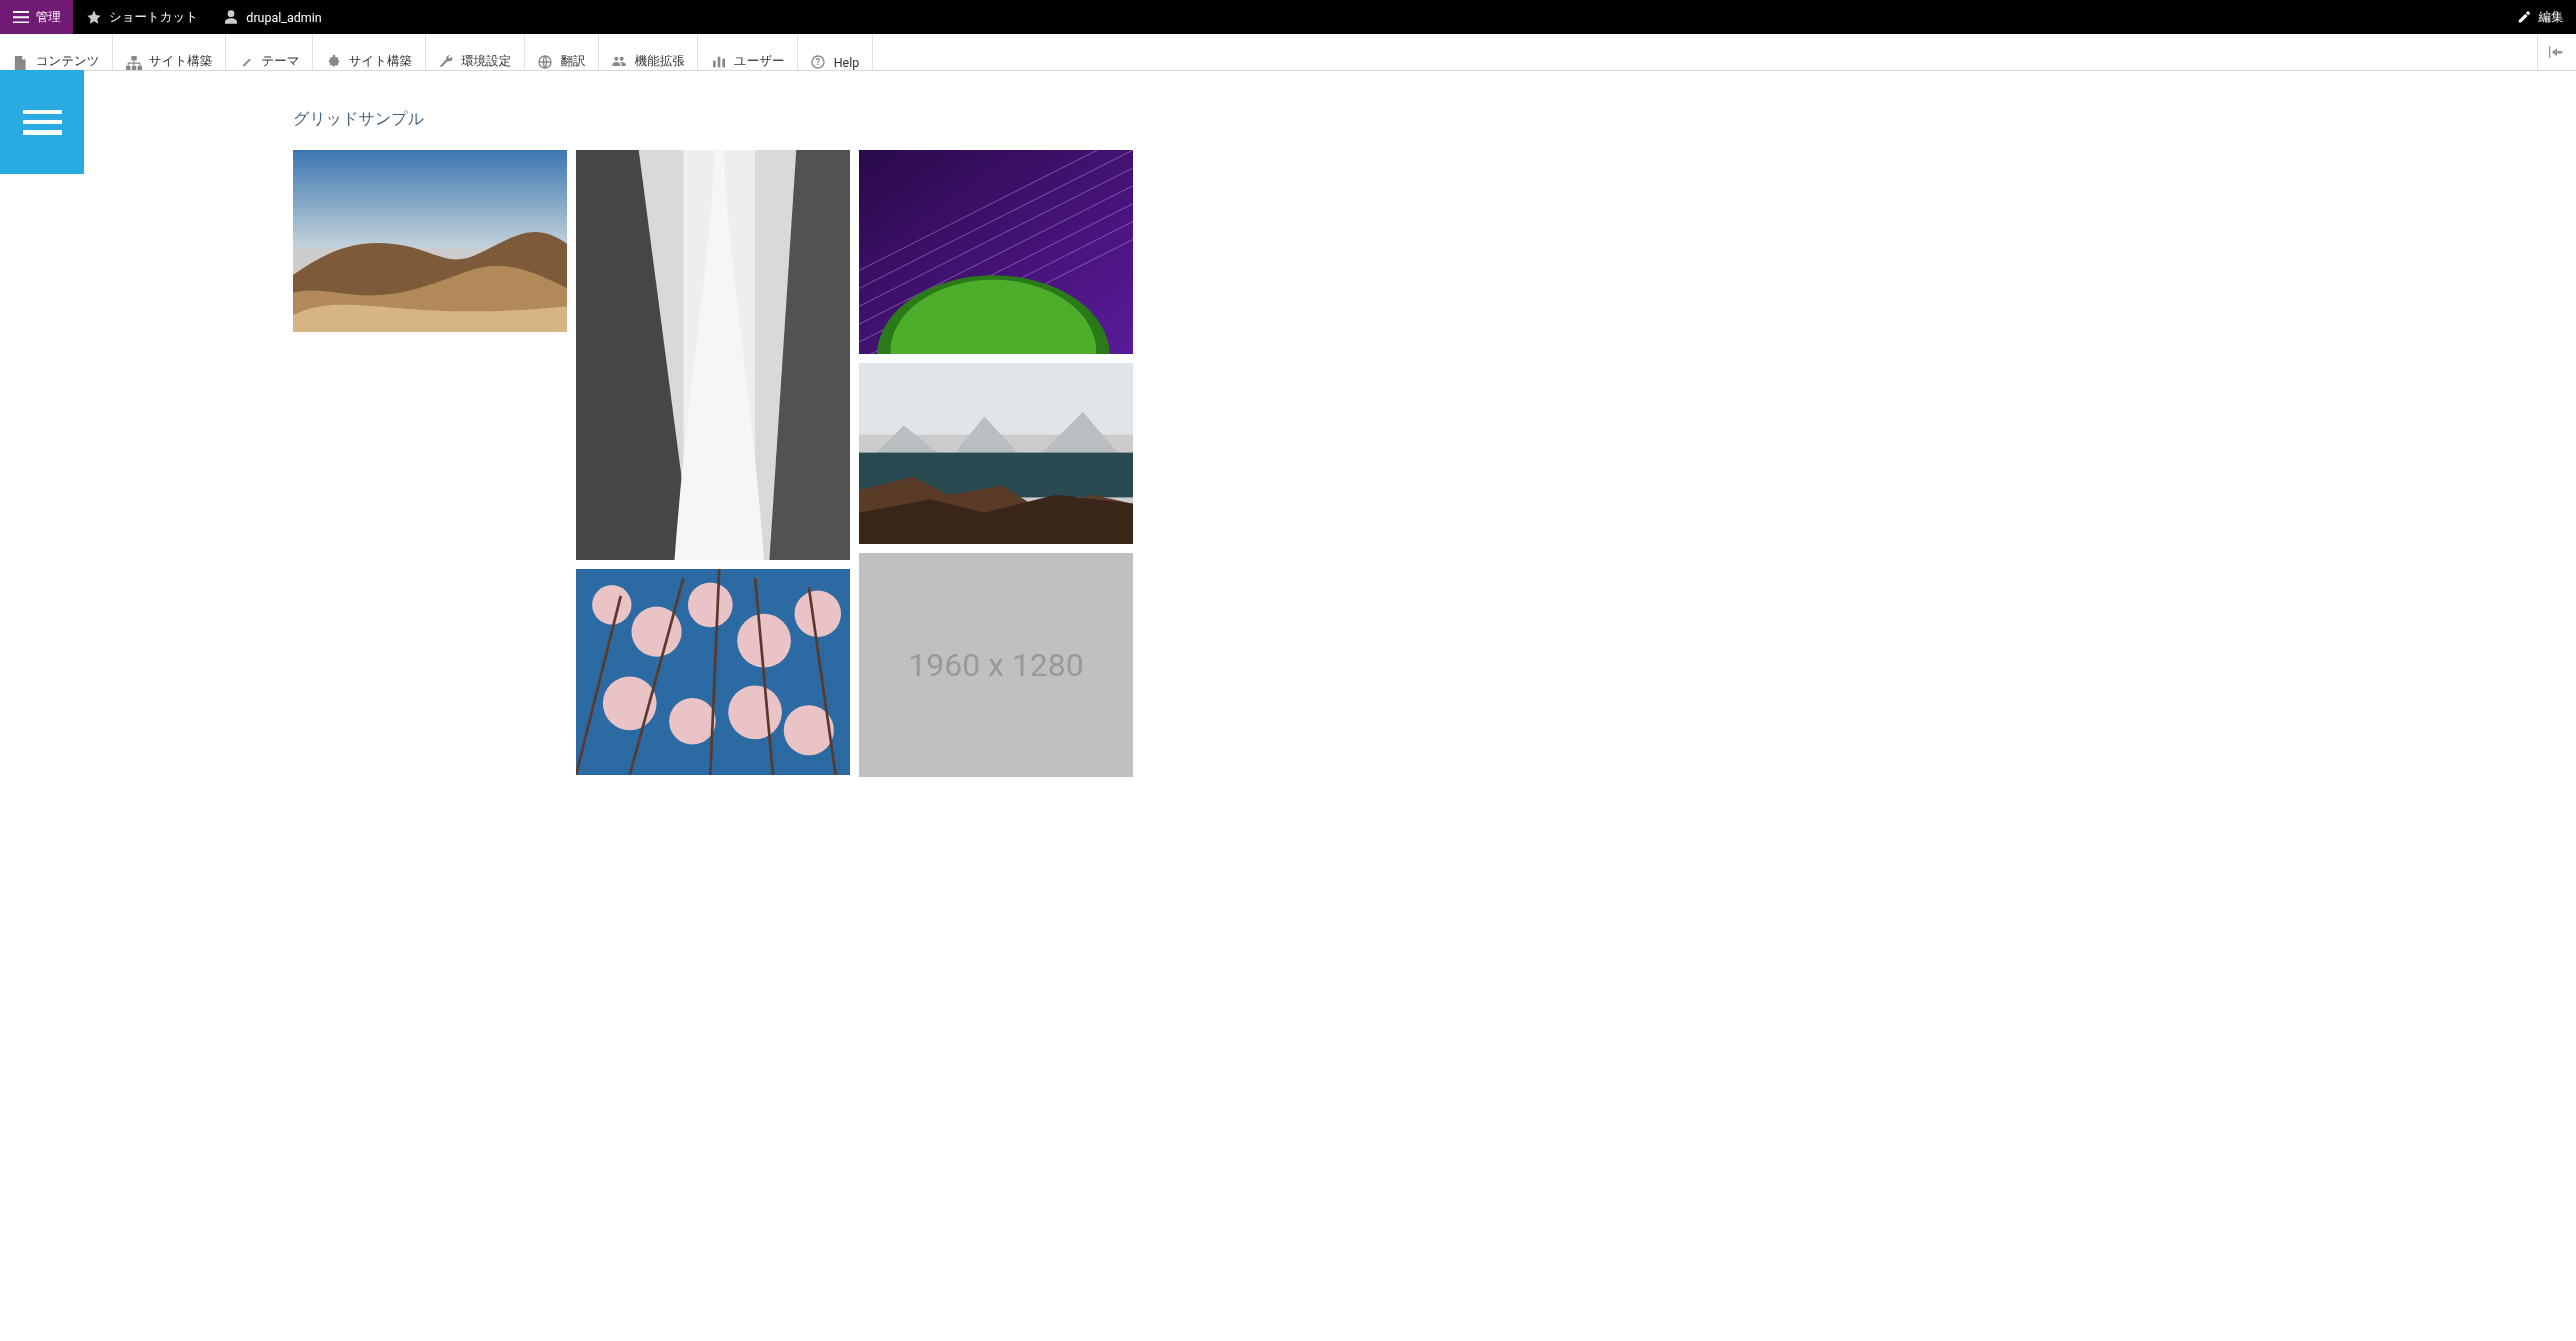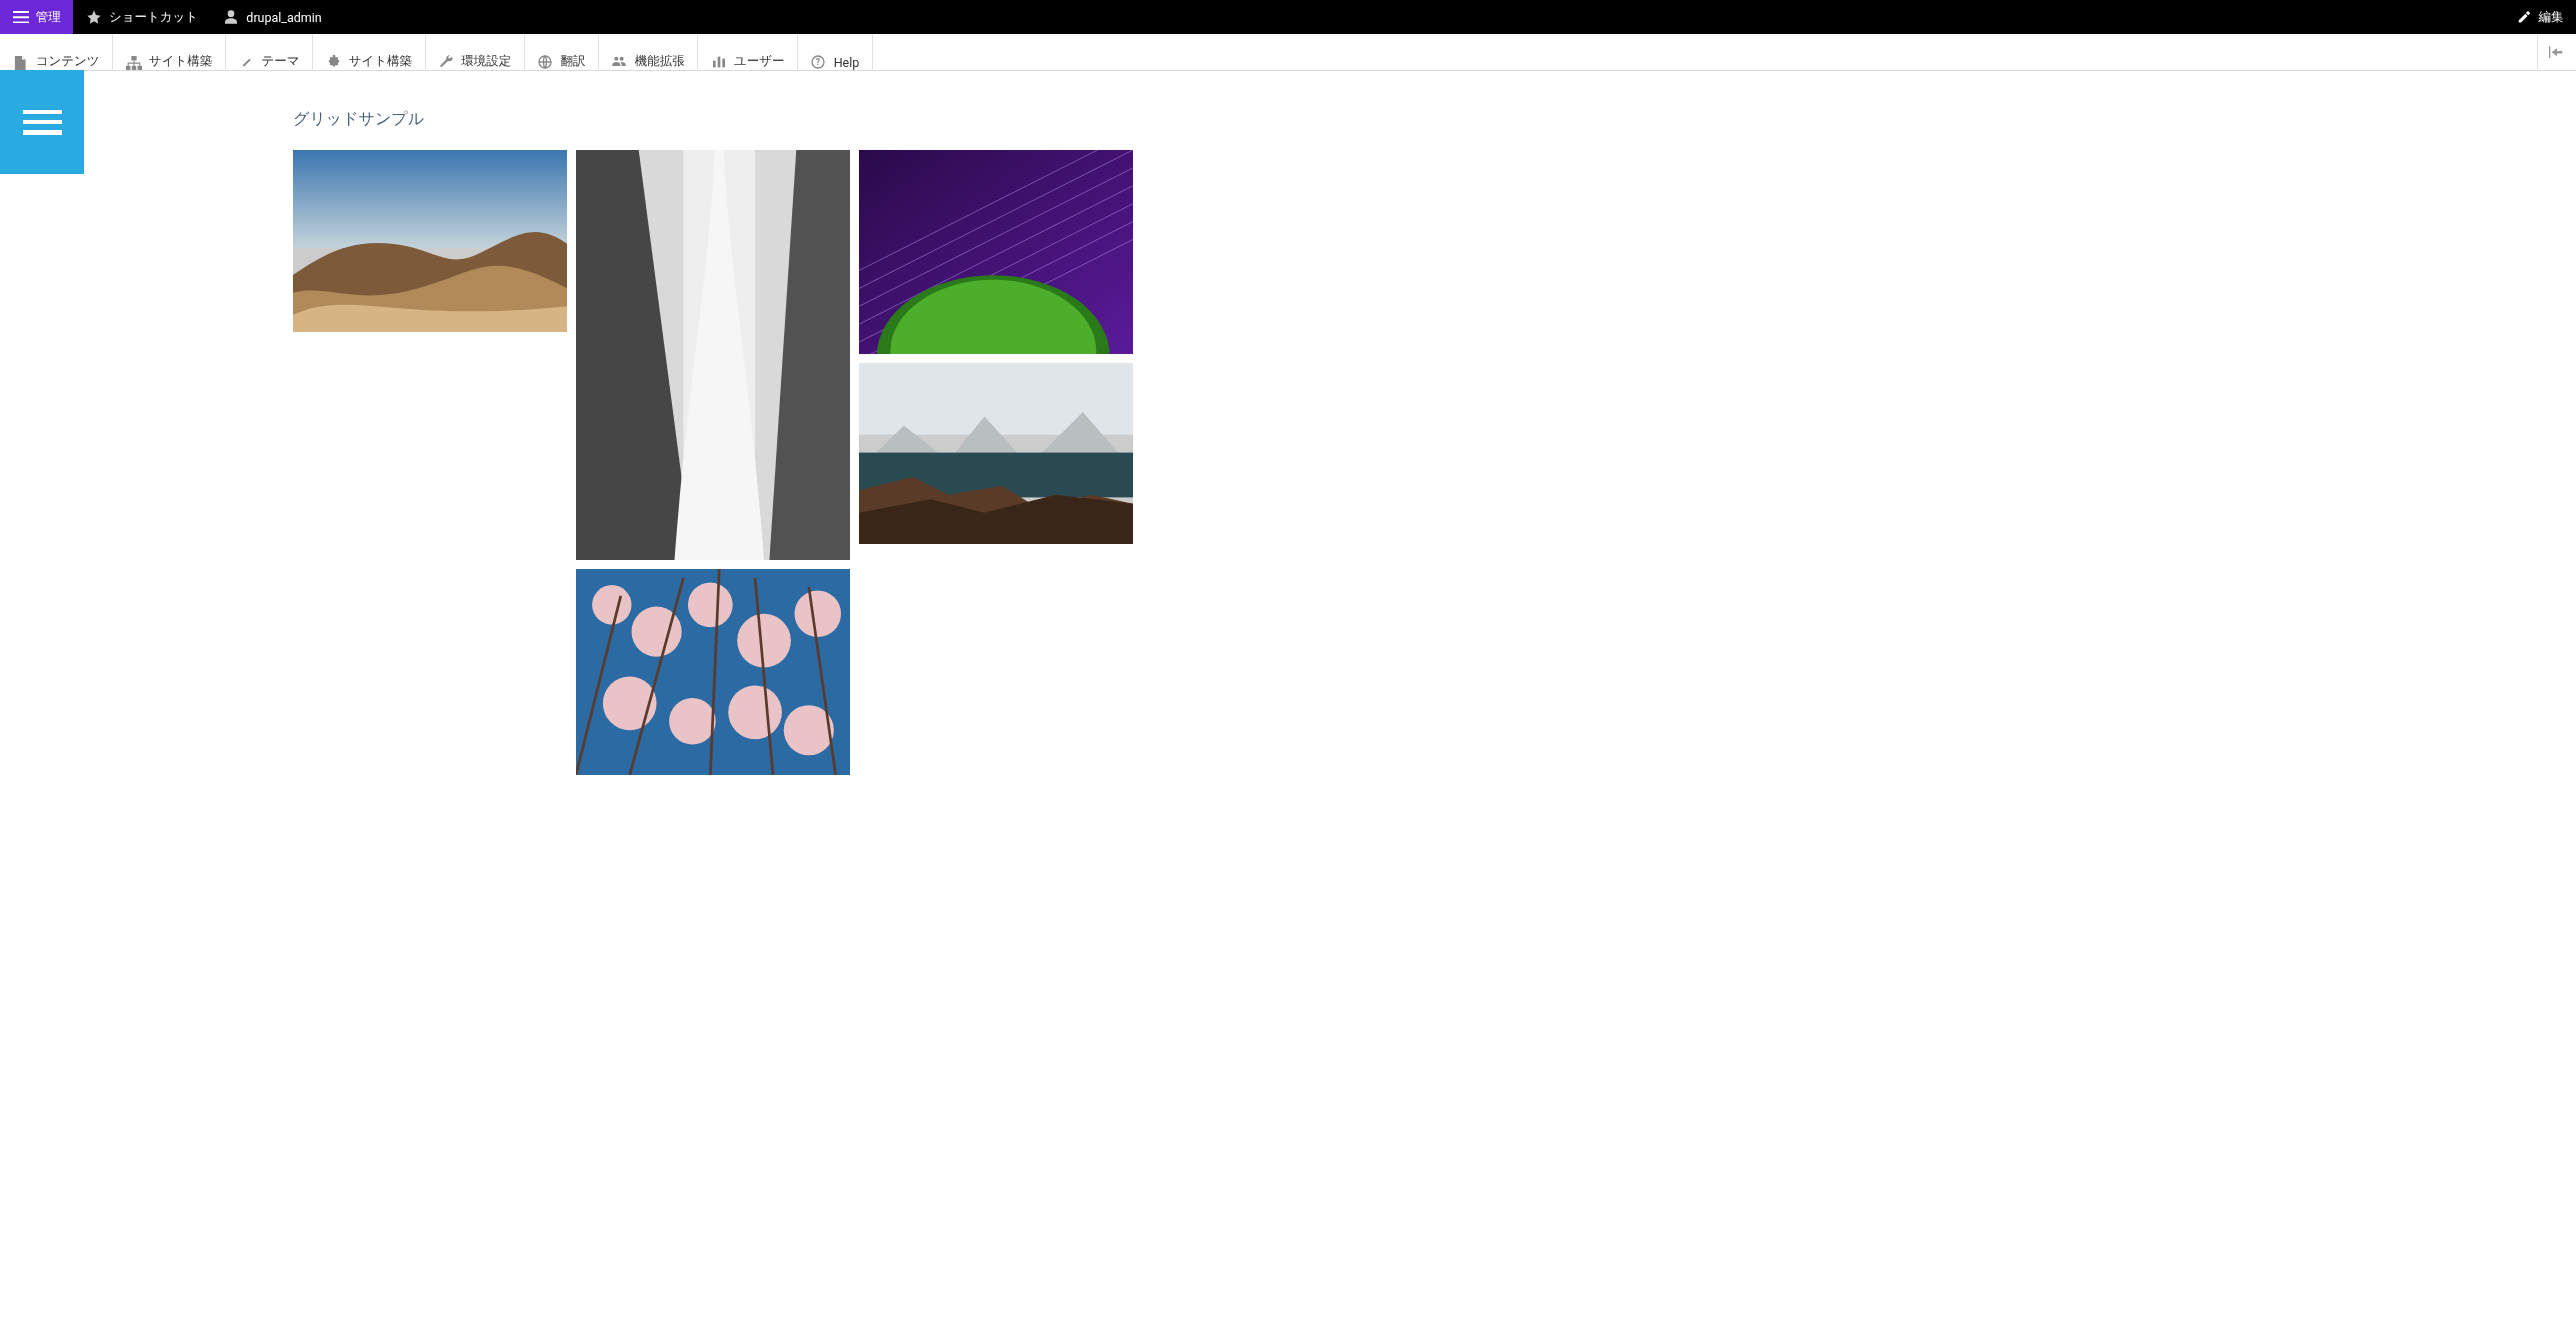--- a/index.html
+++ b/index.html
@@ -18,21 +18,21 @@
       font-size: 12.5px;
     }
     .topbar .cell {
       display: flex;
       align-items: center;
       padding: 0 12.5px;
       height: 100%;
       cursor: pointer;
     }
     .topbar .cell.active {
-      background: #6d28d9;
+      background: #701a75;
     }
     .topbar .cell .icon {
       margin-right: 7.2px;
       display: inline-flex;
       align-items: center;
     }
     .topbar .spacer { flex: 1; }
 
     
     .secondbar {
@@ -379,15 +379,18 @@
       <svg viewBox="0 0 306 202" preserveAspectRatio="none">
         <rect width="306" height="80" fill="#dfe5e8"></rect>
         <path d="M0 120l50-50 50 40 40-50 50 55 60-60 56 65H0z" fill="#8a8f92"></path>
         <path d="M0 120l50-50 50 40 40-50 50 55 60-60 56 65H0z" fill="#e8eef0" opacity=".5"></path>
         <rect y="100" width="306" height="50" fill="#2a4a52"></rect>
         <path d="M0 202v-60l60-15 40 20 60-10 40 25 60-15 46 10v45z" fill="#5a3b28"></path>
         <path d="M0 202v-35l80-15 60 15 80-20 86 10v45z" fill="#3a2618"></path>
       </svg>
     </div>
 
+    <div class="ph holder">
+      <span>1960 x 1280</span>
+    </div>
   </div>
 </div>
 
 
 </body></html>

